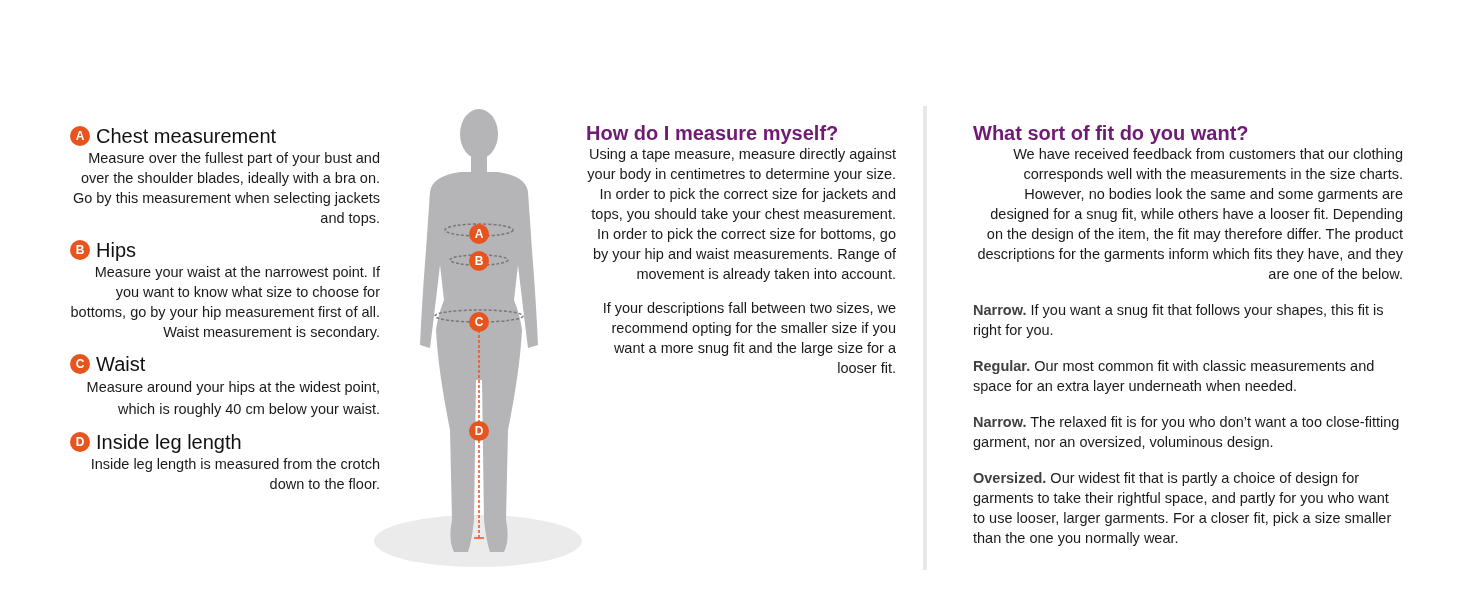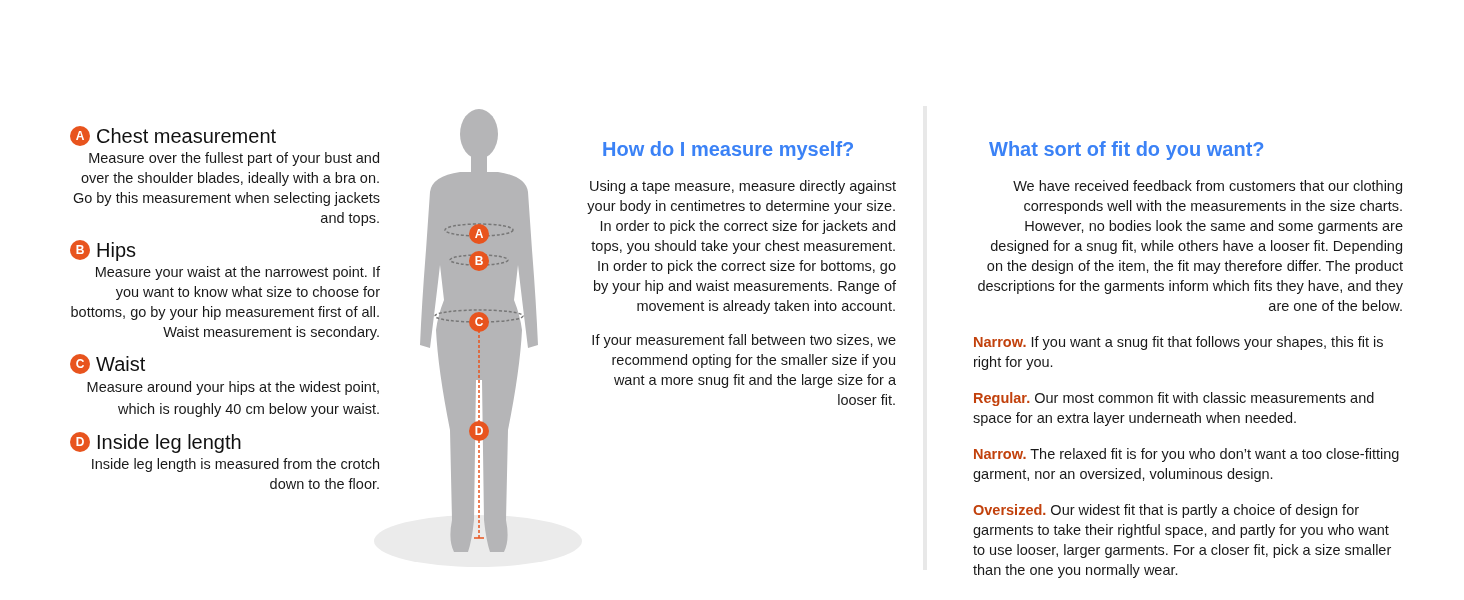--- a/index.html
+++ b/index.html
@@ -9,24 +9,24 @@
   .col-left { left:70px; top:124px; width:310px; }
   .col-mid { left:586px; top:122px; width:310px; }
   .col-right { left:973px; top:122px; width:430px; }
   .item { margin-bottom:10px; }
   .item-head { display:flex; align-items:center; height:24px; }
   .badge { width:20px; height:20px; border-radius:50%; background:#e8541e; color:#fff;
            font-weight:bold; font-size:12px; display:flex; align-items:center; justify-content:center;
            margin-right:6px; flex-shrink:0; }
   .item-title { font-size:20px; font-weight:normal; color:#111; }
   .body-text { font-size:14.5px; line-height:20px; color:#1a1a1a; margin:0;text-align:right; }
-  h2.section-title { font-size:20px; font-weight:bold; margin:16px; line-height:22px; color:#3b82f6; }
+  h2.section-title { font-size:20px; font-weight:bold; margin:0; line-height:22px; color:#701a75; }
   .section { margin-bottom:14px; }
   .fit { font-size:14.5px; line-height:20px; margin:0 0 16px 0; }
-  .fit-name { color:#c2410c; font-weight:bold; }
+  .fit-name { color:#404040; font-weight:bold; }
   .divider { position:absolute; left:923px; top:106px; width:4px; height:464px; background:#e8e8e8; }
   .figure { position:absolute; left:370px; top:100px; width:220px; height:475px; }
 </style>
 </head>
 <body>
 
 <div class="col col-left">
   <div class="item">
     <div class="item-head">
         <span class="badge">A</span>
@@ -84,21 +84,21 @@
     </g>
   </svg>
 </div>
 
 <div class="col col-mid">
   <div class="section">
     <h2 class="section-title">How do I measure myself?</h2>
     <p class="body-text">Using a tape measure, measure directly against your body in centimetres to determine your size. In order to pick the correct size for jackets and tops, you should take your chest measurement. In order to pick the correct size for bottoms, go by your hip and waist measurements. Range of movement is already taken into account.</p>
   </div>
   <div class="section">
-    <p class="body-text">If your measurement fall between two sizes, we recommend opting for the smaller size if you want a more snug fit and the large size for a looser fit.</p>
+    <p class="body-text">If your descriptions fall between two sizes, we recommend opting for the smaller size if you want a more snug fit and the large size for a looser fit.</p>
   </div>
 </div>
 
 <div class="divider"></div>
 
 <div class="col col-right">
   <h2 class="section-title">What sort of fit do you want?</h2>
   <p class="body-text" style="margin-bottom:16px">We have received feedback from customers that our clothing corresponds well with the measurements in the size charts. However, no bodies look the same and some garments are designed for a snug fit, while others have a looser fit. Depending on the design of the item, the fit may therefore differ. The product descriptions for the garments inform which fits they have, and they are one of the below.</p>
   <p class="fit"><span class="fit-name">Narrow.</span><span> If you want a snug fit that follows your shapes, this fit is right for you.</span></p>
   <p class="fit"><span class="fit-name">Regular.</span><span> Our most common fit with classic measurements and space for an extra layer underneath when needed.</span></p>

